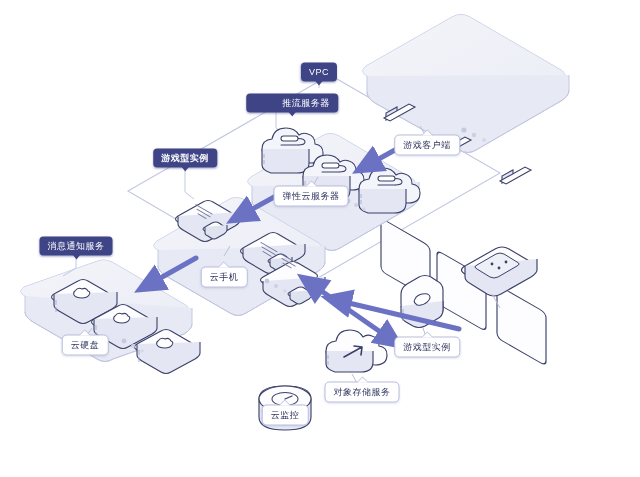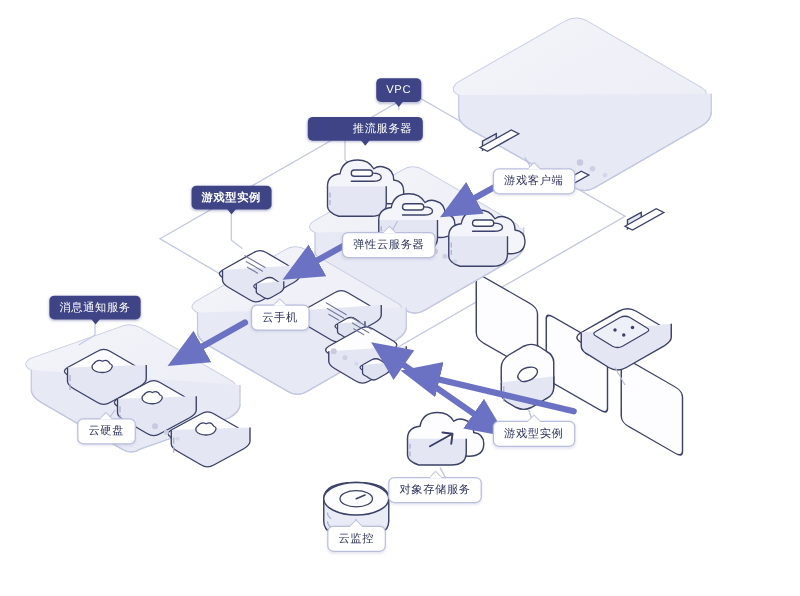--- a/index.html
+++ b/index.html
@@ -277,39 +277,39 @@
   <div class="lbl light" style="left:427px;top:145px;">
     <span>游戏客户端</span>
     <span class="tip"></span>
   </div>
 
   <div class="lbl light" style="left:311px;top:196px;">
     <span>弹性云服务器</span>
     <span class="tip"></span>
   </div>
 
-  <div class="lbl light" style="left:224px;top:254px;">
+  <div class="lbl light" style="left:224px;top:277px;">
     <span>云手机</span>
     <span class="tip"></span>
   </div>
 
   <div class="lbl light" style="left:85px;top:345px;">
     <span>云硬盘</span>
     <span class="tip"></span>
   </div>
 
 
   <div class="lbl light" style="left:427px;top:347px;">
     <span>游戏型实例</span>
     <span class="tip"></span>
   </div>
 
-  <div class="lbl light" style="left:348px;top:392px;">
+  <div class="lbl light" style="left:362px;top:392px;">
     <span>对象存储服务</span>
     <span class="tip"></span>
   </div>
 
-  <div class="lbl light" style="left:285px;top:431px;">
+  <div class="lbl light" style="left:285px;top:415px;">
     <span>云监控</span>
     <span class="tip"></span>
   </div>
 
 </div>
 
 </body></html>

